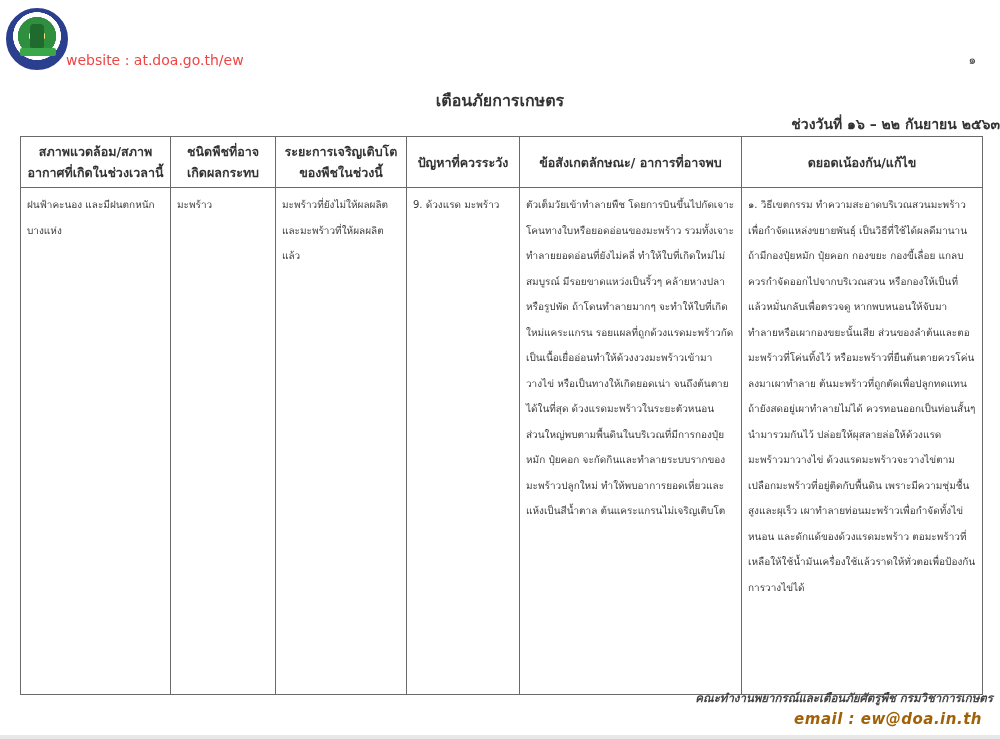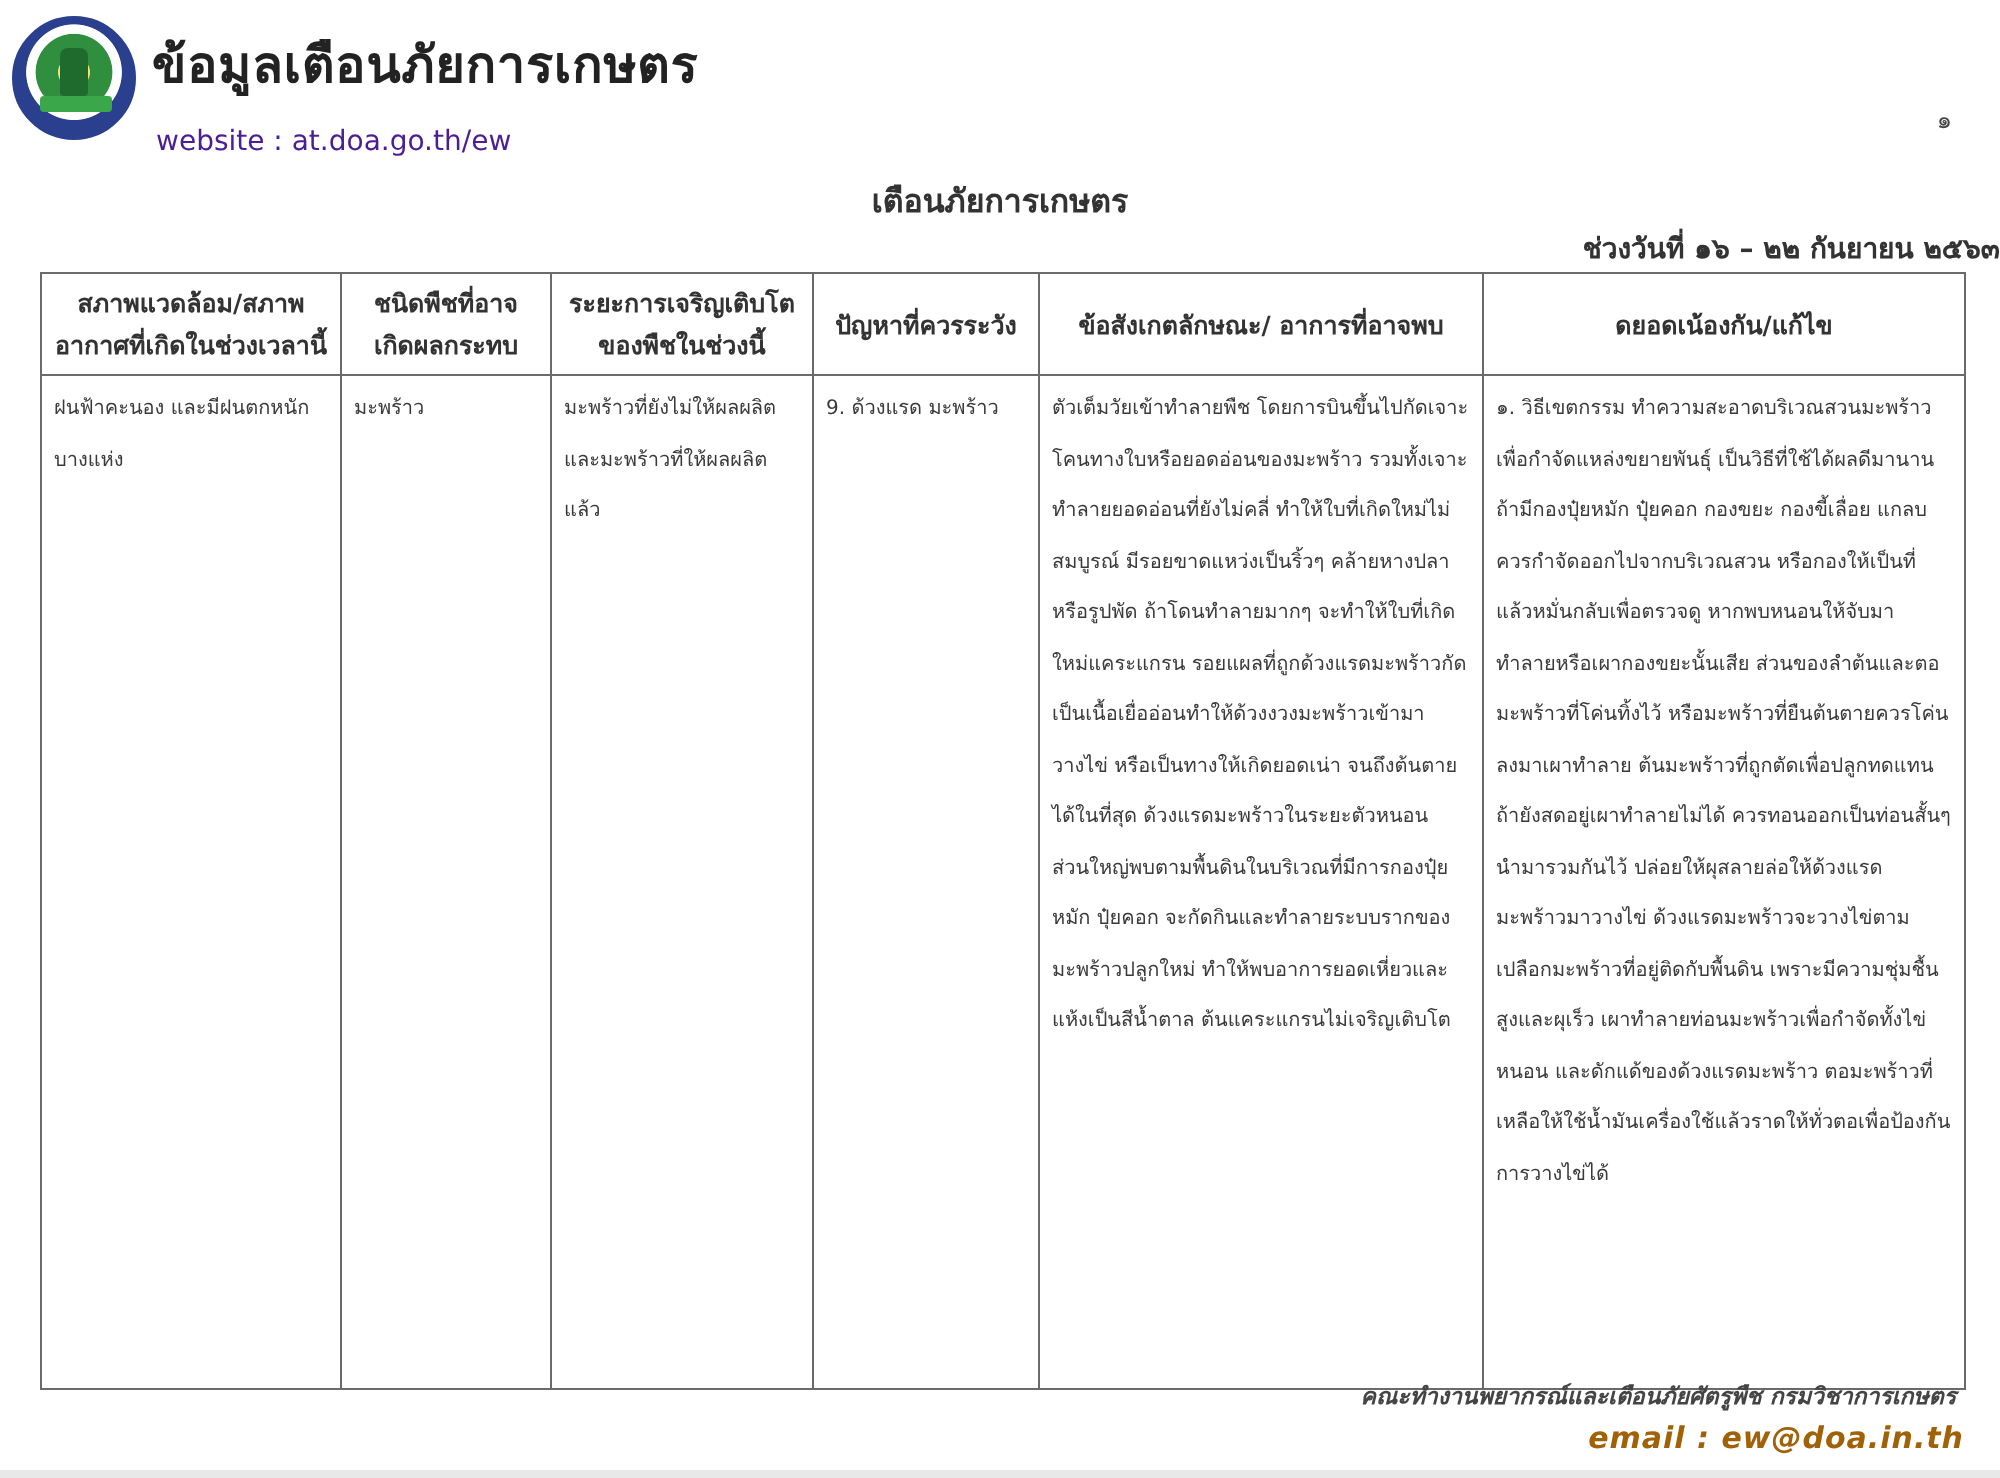--- a/index.html
+++ b/index.html
@@ -5,41 +5,40 @@
   html, body { margin:0; padding:0; background:#ffffff; }
   body { width:1000px; height:739px; position:relative; overflow:hidden;
          font-family:"DejaVu Sans", sans-serif; color:#333; }
   .header { position:absolute; left:6px; top:6px; height:70px; width:990px; }
   .logo { position:absolute; left:0; top:2px; width:62px; height:62px; border-radius:50%;
           background:radial-gradient(circle at 50% 45%, #f3e37a 0 18%, #2f8f3e 19% 44%, #ffffff 45% 55%, #2b3f8f 56% 100%);
           border:2px solid #2b3f8f; box-sizing:border-box; }
   .logo-inner { position:absolute; left:22px; top:14px; width:14px; height:24px; background:#1f6b2d; border-radius:4px 4px 2px 2px; }
   .logo-base { position:absolute; left:12px; top:38px; width:36px; height:8px; background:#3aa84a; border-radius:2px; }
   .site-title { position:absolute; left:70px; top:6px; font-size:25px; font-weight:bold; color:#222; letter-spacing:0.5px; }
-  .site-url { position:absolute; left:72px; top:46px; font-size:14px; color:#4c1d95;margin-top:11px; }
+  .site-url { position:absolute; left:60px; top:46px; font-size:14px; color:#ef4444; }
   .page-no { position:absolute; right:24px; top:50px; font-size:12px; color:#444; }
   .doc-title { position:absolute; left:0; width:1000px; text-align:center; top:88px; font-size:16px; font-weight:bold; color:#333; }
   .doc-period { position:absolute; left:0; width:1000px; text-align:right; top:113px; font-size:14px; font-weight:bold; color:#333; }
   table.main { position:absolute; left:20px; top:136px; width:962px; border-collapse:collapse; table-layout:fixed; }
   table.main th, table.main td { border:1.6px solid #6a6a6a; vertical-align:top; }
   table.main th { height:46px; font-size:12.5px; font-weight:bold; color:#333; text-align:center; vertical-align:middle; line-height:21px; padding:2px 4px; }
   table.main td { height:498px; font-size:10px; line-height:25.5px; padding:4px 6px; color:#3a3a3a; }
-  .footer1 { position:absolute; right:22px; top:689px; font-size:11.5px; font-style:italic; font-weight:bold; color:#444; }
+  .footer1 { position:absolute; right:7px; top:689px; font-size:11.5px; font-style:italic; font-weight:bold; color:#444; }
   .footer2 { position:absolute; right:18px; top:710px; font-size:15px; font-style:italic; font-weight:bold; color:#a16207; letter-spacing:0.5px; }
   .bottom-line { position:absolute; left:0; top:735px; width:1000px; height:4px; background:#e8e8e8; }
 </style>
 </head>
 <body>
 
 <div class="header">
   <div class="logo">
     <div class="logo-inner"></div>
     <div class="logo-base"></div>
   </div>
-  <div class="site-title">ข้อมูลเตือนภัยการเกษตร</div>
   <div class="site-url">website : at.doa.go.th/ew</div>
 </div>
 <div class="page-no">๑</div>
 
 <div class="doc-title">เตือนภัยการเกษตร</div>
 <div class="doc-period">ช่วงวันที่ ๑๖  – ๒๒ กันยายน ๒๕๖๓</div>
 
 <table class="main">
   <colgroup>
     <col style="width:150px">

